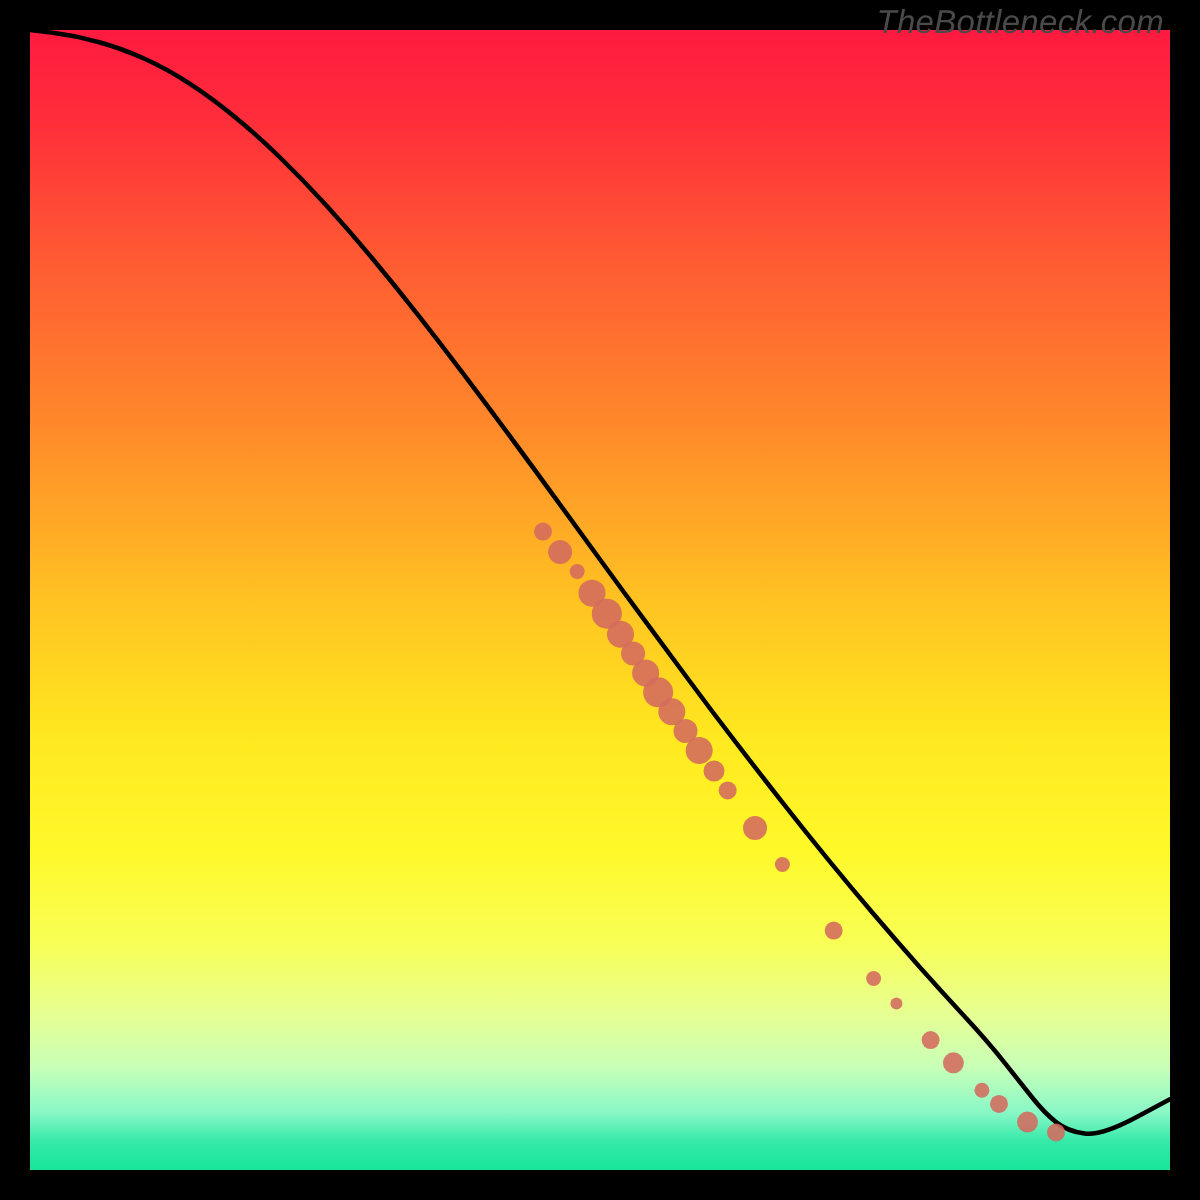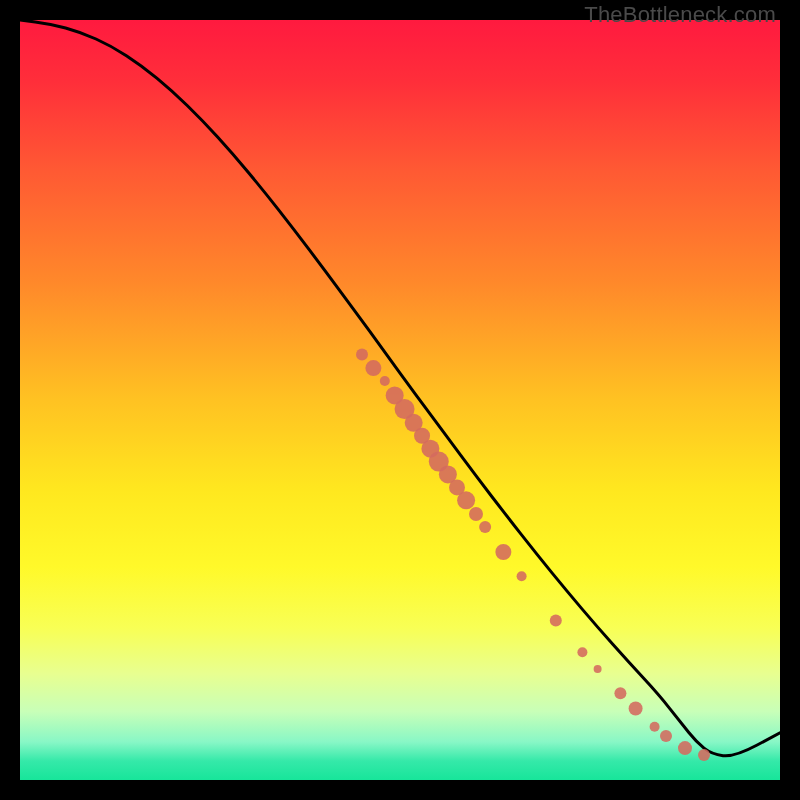--- a/index.html
+++ b/index.html
@@ -9,20 +9,21 @@
     height: 800px;
     overflow: hidden;
     background: #000;
     font-family: Arial, Helvetica, sans-serif;
   }
   .frame {
     position: relative;
     width: 800px;
     height: 800px;
     background: #000;
+    font-style: italic;
   }
   .plot-area {
     position: absolute;
     left: 20px;
     top: 20px;
     width: 760px;
     height: 760px;
     overflow: hidden;
   }
   .gradient {

